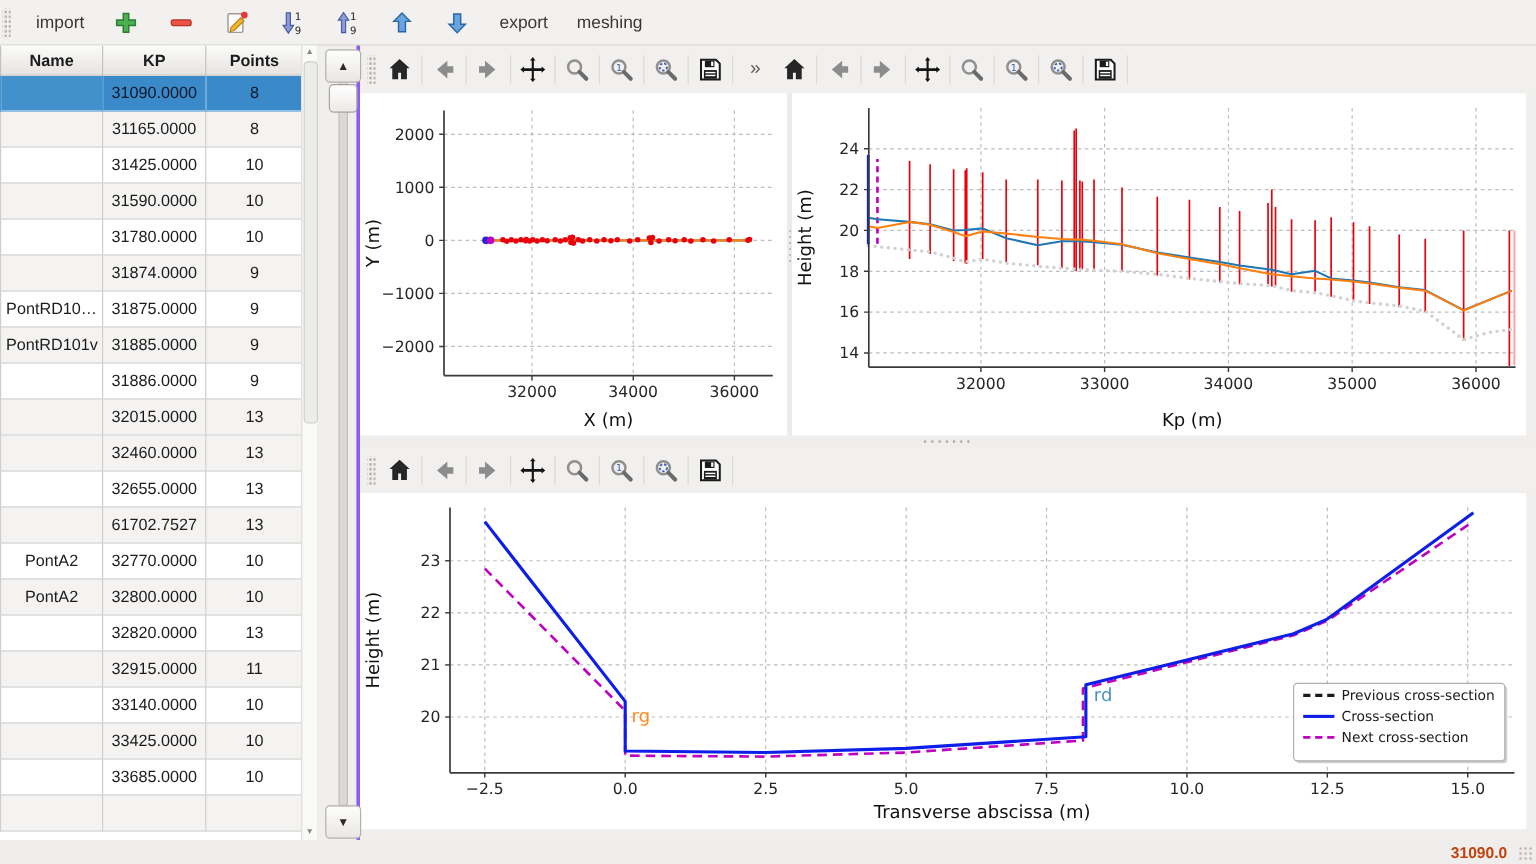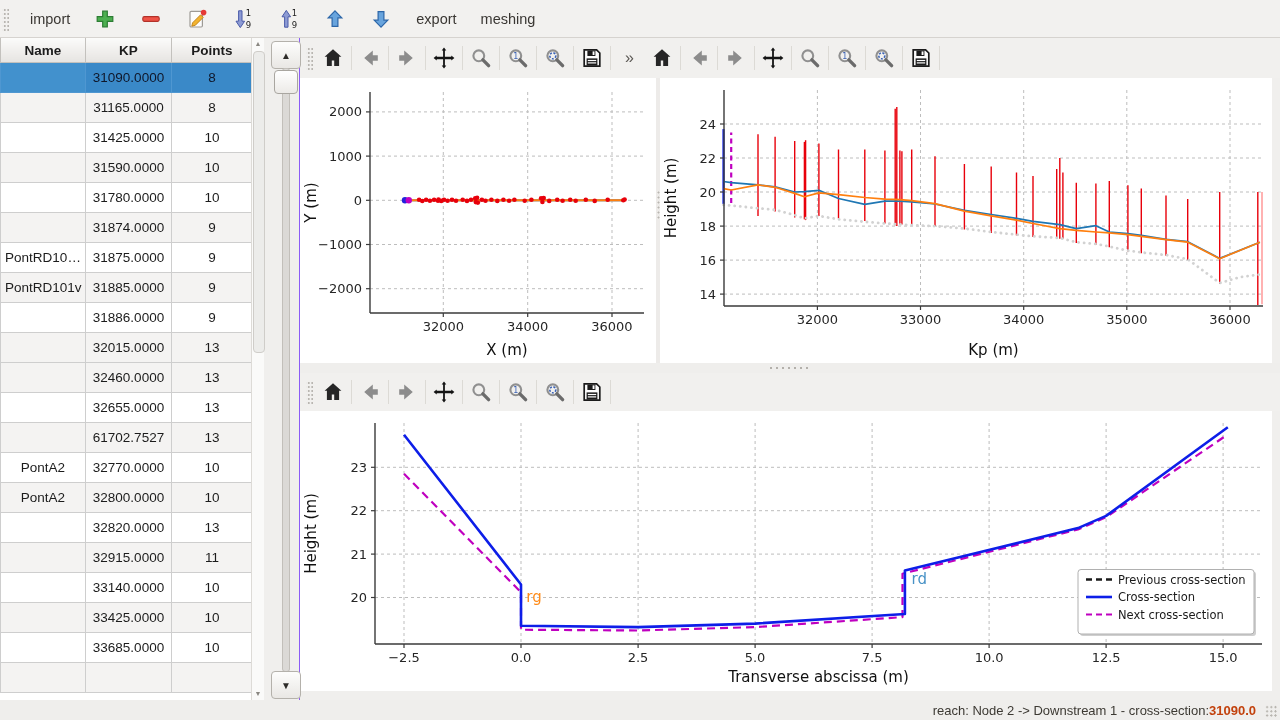--- a/index.html
+++ b/index.html
@@ -12,21 +12,21 @@
           display:flex;align-items:center;gap:8px;padding:0 8px 0 2px}
   .grip-v{width:7px;height:24px;margin-right:4px;
           background-image:radial-gradient(circle,#b9b6b1 1px,transparent 1.3px);
           background-size:3.5px 4px;background-position:1px 1px}
   .tb-btn{display:flex;align-items:center;gap:5px;padding:3px 9px;border-radius:3px;
           color:#3a3733;font-size:14.5px;cursor:default;white-space:nowrap}
   .tb-btn svg{display:block}
 
   
   .content{display:flex;height:663px}
-  .left-panel{width:300px;position:relative;background:#f0efed;border-right:1px solid #8b5cf6;box-sizing:border-box}
+  .left-panel{width:300px;position:relative;background:#f0efed;border-right:3px solid #8b5cf6;box-sizing:border-box}
   .main-area{flex:1;display:flex;flex-direction:column;min-width:0}
 
   
   .table-wrap{position:absolute;left:0;top:0;width:251px;height:662px;overflow:hidden;background:#fff}
   table.datatable{border-collapse:collapse;table-layout:fixed;width:251px;font-size:13.5px;color:#1c1c1c}
   .datatable th{height:24px;font-weight:bold;background:linear-gradient(#fbfbfa,#e6e4e1);
       border:1px solid #c3c1bd;border-top:none;text-align:center;padding:0}
   .datatable td{height:29px;border:1px solid #cecece;text-align:center;padding:0 4px;
       overflow:hidden;white-space:nowrap;background:#fff}
   .datatable tr.alt td{background:#f4f3f2}
@@ -674,16 +674,15 @@
             <text x="818" y="190" font-size="11.5" text-anchor="start" fill="#1a1a1a">Cross-section</text>
             <line x1="786.0" y1="203.5" x2="812.0" y2="203.5" stroke="#bf00bf" stroke-width="2.2" stroke-dasharray="6,4"></line>
             <text x="818" y="207.5" font-size="11.5" text-anchor="start" fill="#1a1a1a">Next cross-section</text>
           </svg>
       </div>
     </div>
   </div>
 </div>
 
 <div class="statusbar">
-  <span>reach: Node 2 -&gt; Downstream 1 - cross-section: </span>
   <b>31090.0</b>
   <div class="corner-grip"></div>
 </div>
 
 </body></html>

